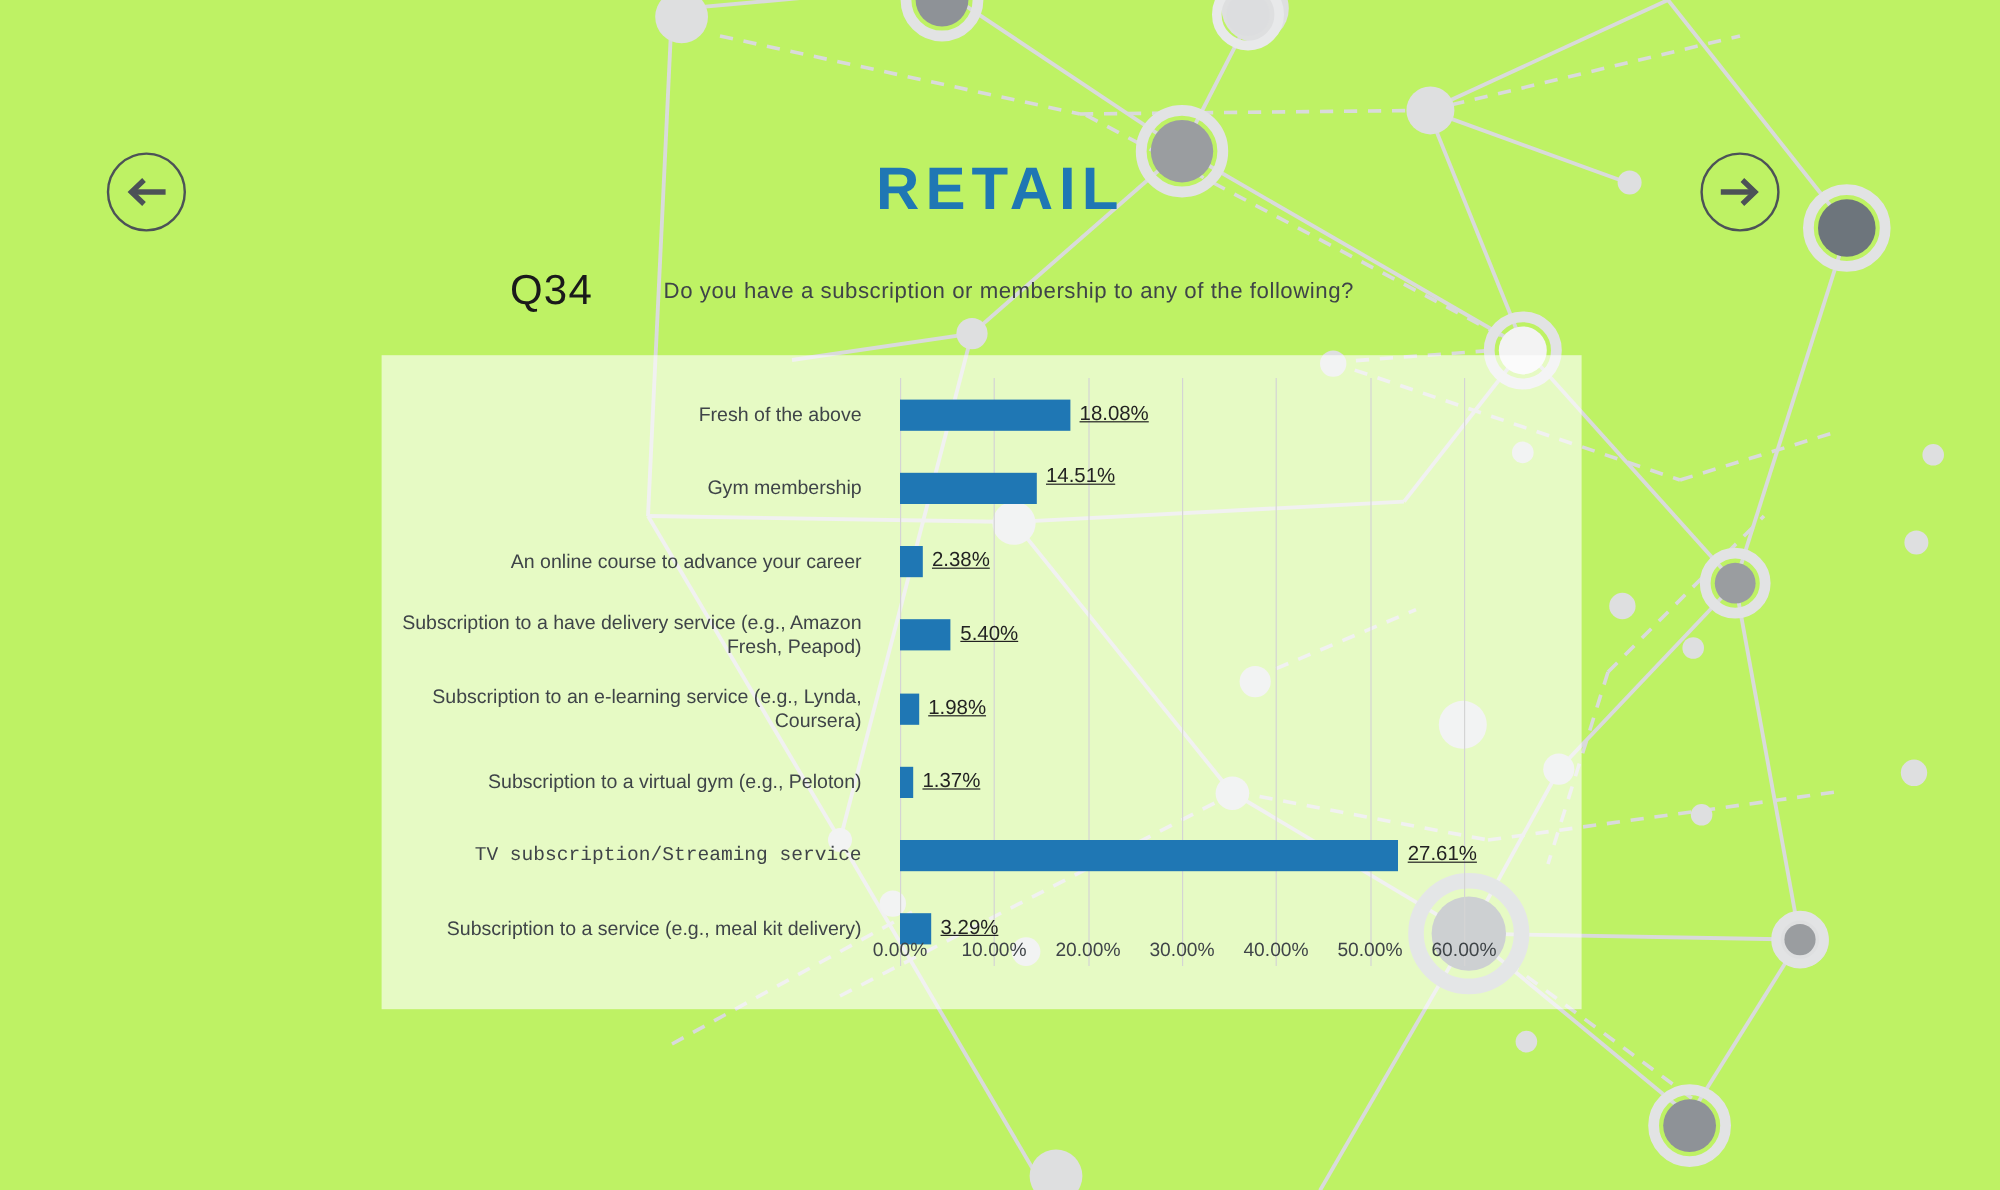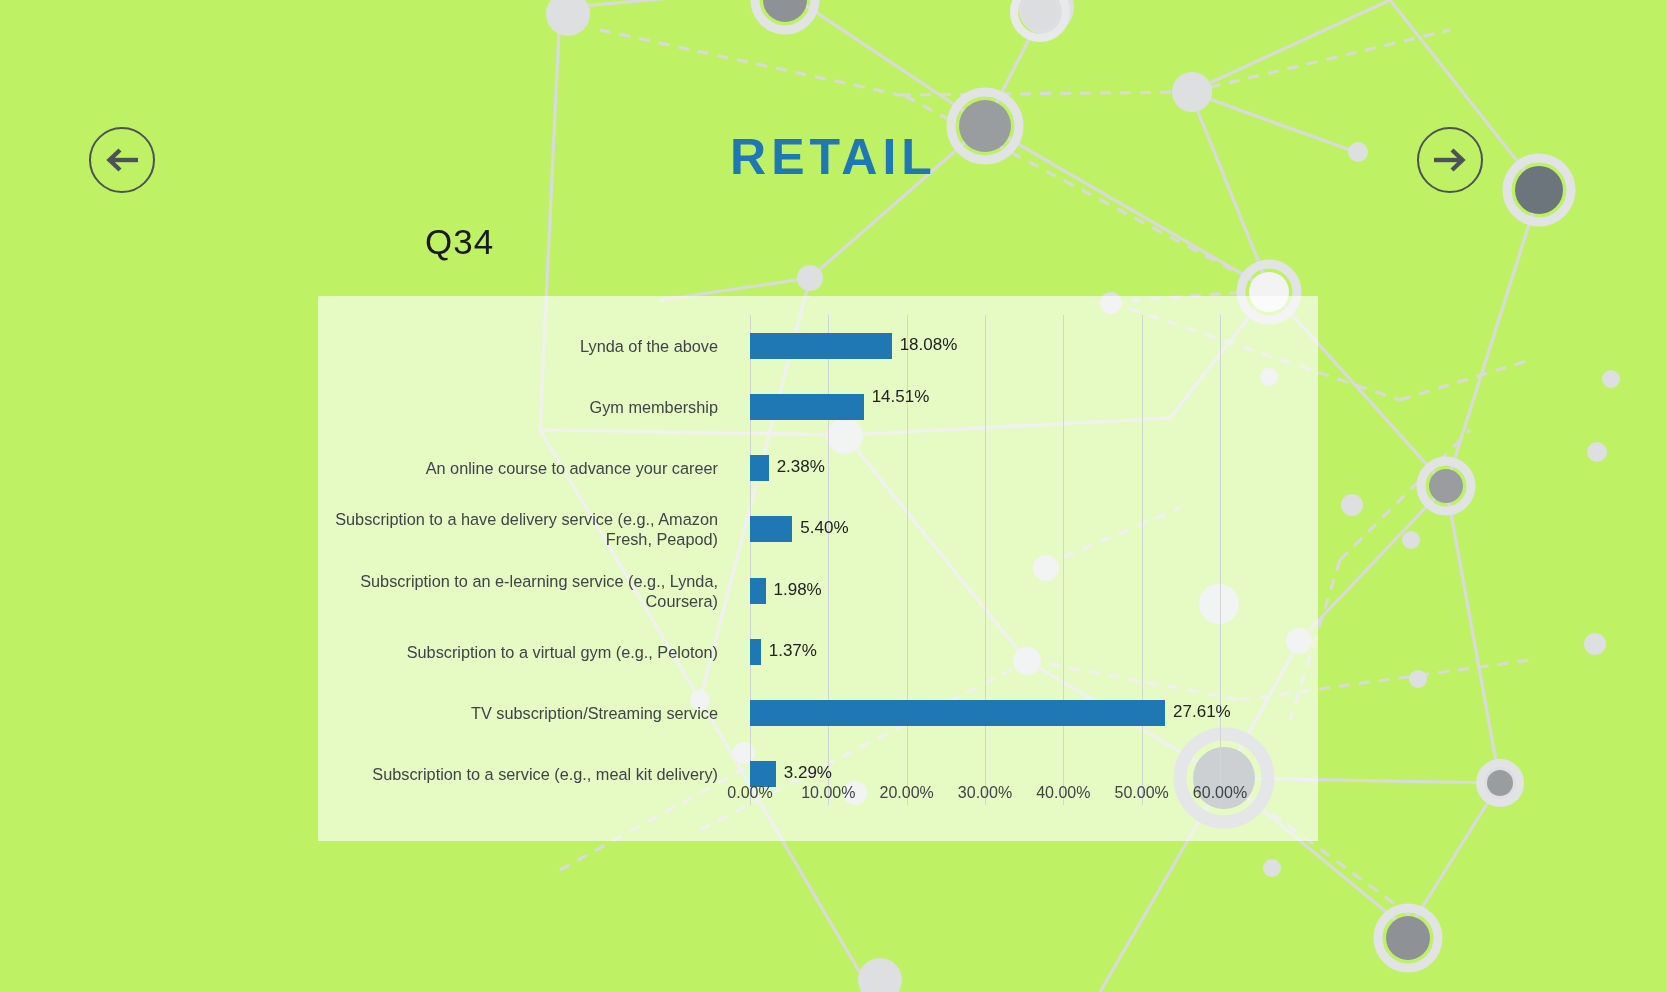--- a/index.html
+++ b/index.html
@@ -30,21 +30,21 @@
             letter-spacing:1px;color:#1a1a1a;}
   #q-text{position:absolute;left:553px;top:231px;z-index:5;font-size:18.5px;letter-spacing:.45px;color:#3f4448;}
 
   
   #chart{position:absolute;left:318px;top:300px;width:1000px;height:545px;z-index:3;}
   .plot{position:absolute;left:432px;top:15px;width:470px;height:490px;}
   .grid-line{position:absolute;top:0;width:1px;height:490px;background:#d4d4d4;}
   .cat-label{position:absolute;right:600px;width:430px;text-align:right;font-size:16.3px;
              line-height:20px;color:#3f4448;}
   .bar{position:absolute;left:432px;height:26px;background:#1f77b4;}
-  .bar-val{position:absolute;font-size:17px;color:#222;white-space:nowrap;}
+  .bar-val{position:absolute;font-size:17px;color:#222;white-space:nowrap;text-decoration:underline;}
   .xtick{position:absolute;top:484px;font-size:16px;color:#3f4448;transform:translateX(-50%);white-space:nowrap;}
 
   
   #footer{position:absolute;left:0;bottom:0;width:1667px;height:92px;z-index:7;}
 </style>
 </head>
 <body>
 
 <div id="slide">
 
@@ -157,51 +157,52 @@
   <div class="nav-arrow" id="nav-next">
     <svg width="36" height="30" viewBox="0 0 36 30">
       <path d="M2 15 H29" stroke="#4c5257" stroke-width="4.4" fill="none"></path>
       <path d="M20 5 L30.5 15 L20 25" stroke="#4c5257" stroke-width="4.4" fill="none" stroke-linejoin="miter"></path>
     </svg>
   </div>
 
   <div id="page-title" style="color: rgb(31, 119, 180);">RETAIL</div>
 
   <div id="q-number">Q34</div>
+  <div id="q-text">Do you have a subscription or membership to any of the following?</div>
 
   <div id="chart">
     <div class="plot" id="plot-grid">
         <div class="grid-line" style="left: 0px;"></div>
         <div class="grid-line" style="left: 78.3333px;"></div>
         <div class="grid-line" style="left: 156.667px;"></div>
         <div class="grid-line" style="left: 235px;"></div>
         <div class="grid-line" style="left: 313.333px;"></div>
         <div class="grid-line" style="left: 391.667px;"></div>
         <div class="grid-line" style="left: 470px;"></div>
       </div>
     <div id="chart-rows">
-        <div class="cat-label" style="top: 23.625px; height: 44px; display: flex; align-items: center; justify-content: flex-end;">Lynda of the above</div>
+        <div class="cat-label" style="top: 23.625px; height: 44px; display: flex; align-items: center; justify-content: flex-end;">Fresh of the above</div>
         <div class="bar" style="width: 141.627px; top: 32.625px; background: rgb(31, 119, 180);"></div>
         <div class="bar-val" style="left: 581.627px; top: 34.625px;">18.08%</div>
         <div class="cat-label" style="top: 84.875px; height: 44px; display: flex; align-items: center; justify-content: flex-end;">Gym membership</div>
         <div class="bar" style="width: 113.662px; top: 93.875px; background: rgb(31, 119, 180);"></div>
         <div class="bar-val" style="left: 553.662px; top: 87px;">14.51%</div>
         <div class="cat-label" style="top: 146.125px; height: 44px; display: flex; align-items: center; justify-content: flex-end;">An online course to advance your career</div>
         <div class="bar" style="width: 18.6433px; top: 155.125px; background: rgb(31, 119, 180);"></div>
         <div class="bar-val" style="left: 458.643px; top: 157.125px;">2.38%</div>
         <div class="cat-label" style="top: 207.375px; height: 44px; display: flex; align-items: center; justify-content: flex-end;">Subscription to a have delivery service (e.g., Amazon Fresh, Peapod)</div>
         <div class="bar" style="width: 42.3px; top: 216.375px; background: rgb(31, 119, 180);"></div>
         <div class="bar-val" style="left: 482.3px; top: 218.375px;">5.40%</div>
         <div class="cat-label" style="top: 268.625px; height: 44px; display: flex; align-items: center; justify-content: flex-end;">Subscription to an e-learning service (e.g., Lynda, Coursera)</div>
         <div class="bar" style="width: 15.51px; top: 277.625px; background: rgb(31, 119, 180);"></div>
         <div class="bar-val" style="left: 455.51px; top: 279.625px;">1.98%</div>
         <div class="cat-label" style="top: 329.875px; height: 44px; display: flex; align-items: center; justify-content: flex-end;">Subscription to a virtual gym (e.g., Peloton)</div>
         <div class="bar" style="width: 10.7317px; top: 338.875px; background: rgb(31, 119, 180);"></div>
         <div class="bar-val" style="left: 450.732px; top: 340.875px;">1.37%</div>
-        <div class="cat-label" style="top: 391.125px; height: 44px; display: flex; align-items: center; justify-content: flex-end;">TV subscription/Streaming service</div>
+        <div class="cat-label" style="top: 391.125px; height: 44px; display: flex; align-items: center; justify-content: flex-end; font-family: Liberation Mono, monospace;">TV subscription/Streaming service</div>
         <div class="bar" style="width: 415.088px; top: 400.125px; background: rgb(31, 119, 180);"></div>
         <div class="bar-val" style="left: 855.088px; top: 402.125px;">27.61%</div>
         <div class="cat-label" style="top: 452.375px; height: 44px; display: flex; align-items: center; justify-content: flex-end;">Subscription to a service (e.g., meal kit delivery)</div>
         <div class="bar" style="width: 25.7717px; top: 461.375px; background: rgb(31, 119, 180);"></div>
         <div class="bar-val" style="left: 465.772px; top: 463.375px;">3.29%</div>
       </div>
     <div id="chart-xticks">
         <div class="xtick" style="left: 432px;">0.00%</div>
         <div class="xtick" style="left: 510.333px;">10.00%</div>
         <div class="xtick" style="left: 588.667px;">20.00%</div>

